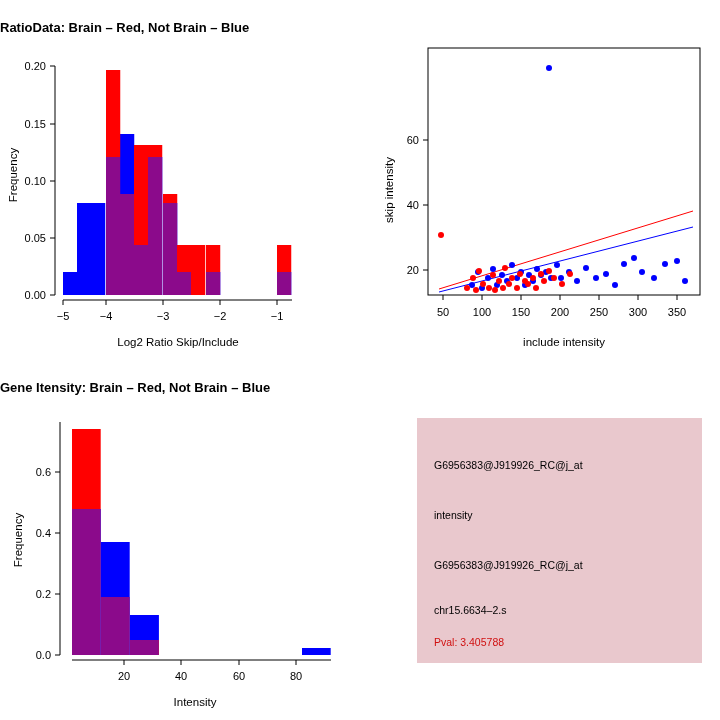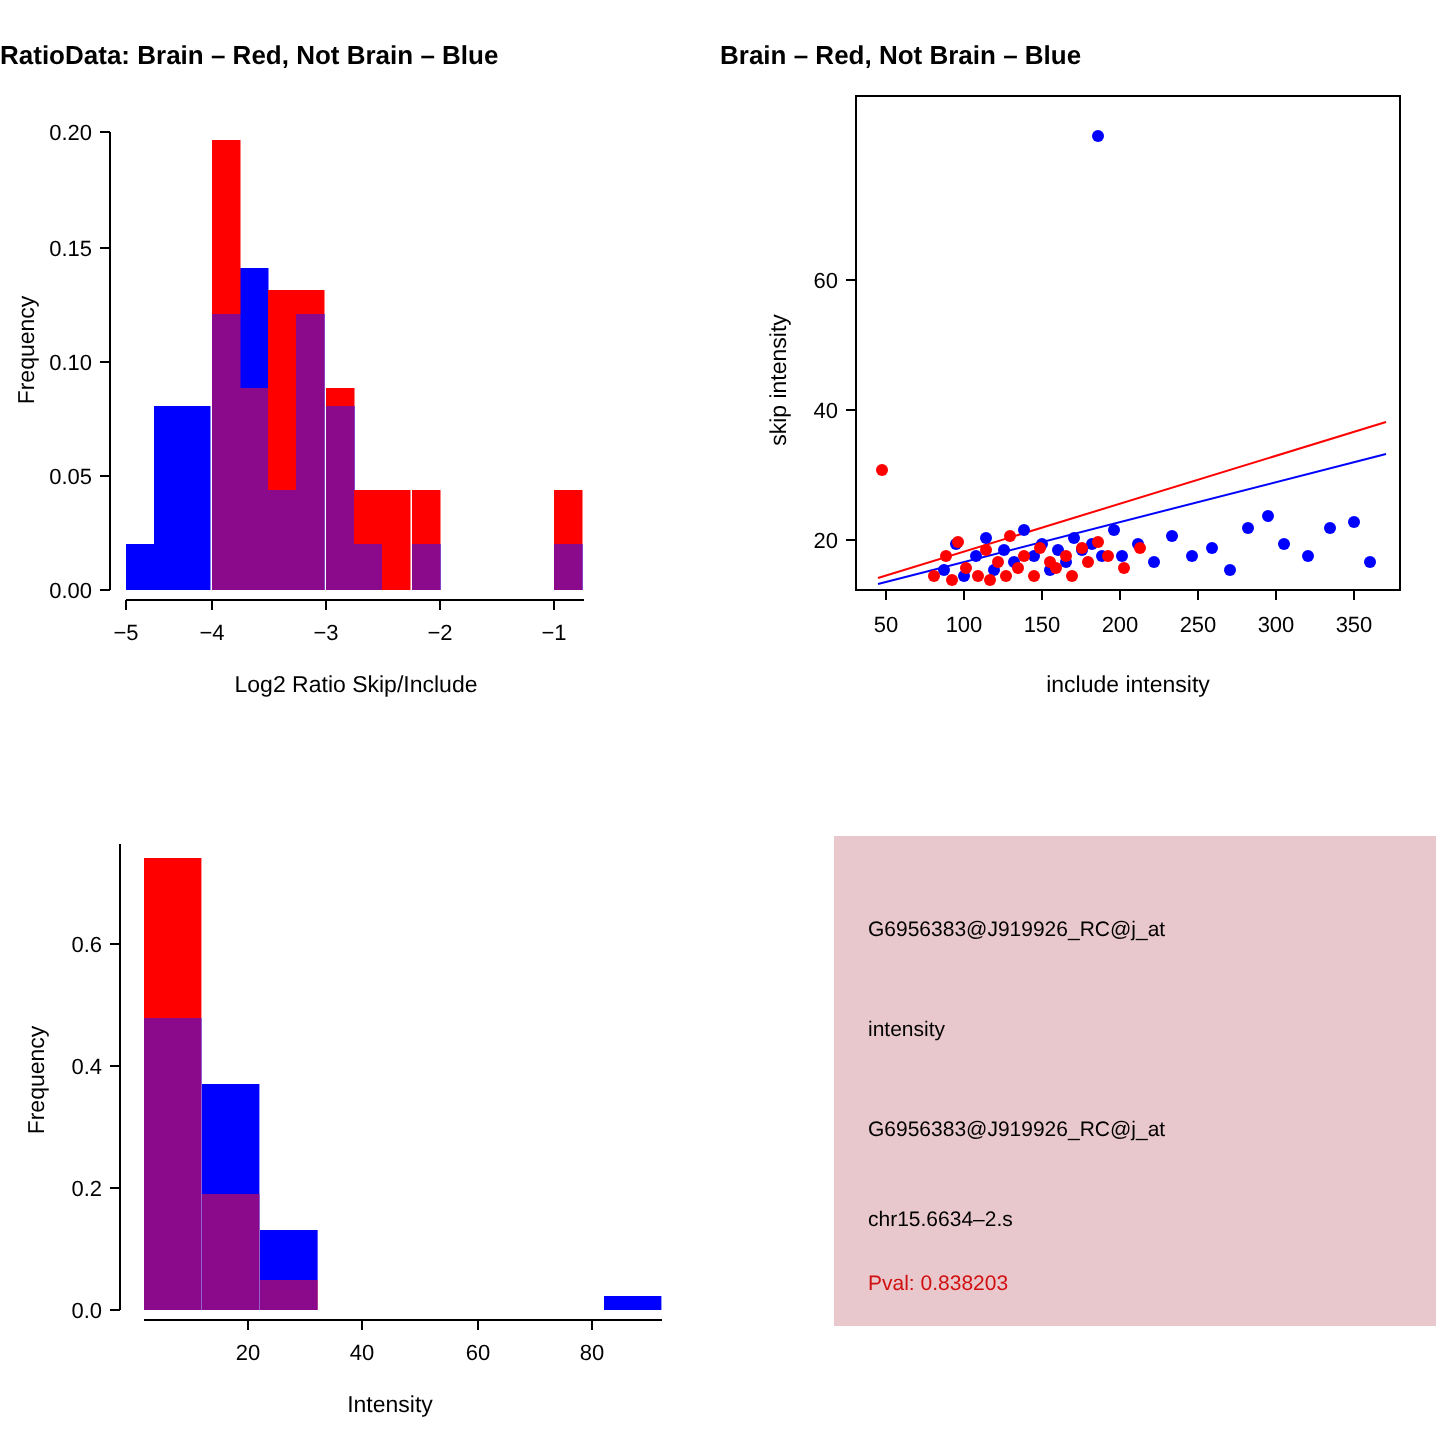--- a/index.html
+++ b/index.html
@@ -111,21 +111,20 @@
       <text x="106" y="320">−4</text>
       <text x="163" y="320">−3</text>
       <text x="220" y="320">−2</text>
       <text x="277" y="320">−1</text>
     </g>
     <text class="axis-label" x="178" y="346" text-anchor="middle">Log2 Ratio Skip/Include</text>
   </svg>
 </div>
 
 <div class="panel" style="left:360px; top:0px; width:360px; height:360px;">
-  <div class="panel-title" style="position:absolute; left:0; top:20px; width:360px;">Brain – Red, Not Brain – Blue</div>
   <svg width="360" height="360">
 
     <rect x="68" y="48" width="272" height="247" fill="none" stroke="#000" stroke-width="1"></rect>
 
     <g>
       <line x1="79" y1="289" x2="333" y2="211" stroke="#ff0000" stroke-width="1"></line>
       <line x1="79" y1="292" x2="333" y2="227" stroke="#0000ff" stroke-width="1"></line>
     </g>
 
     <g fill="#0000ff">
@@ -222,20 +221,21 @@
       <text x="200" y="316">200</text>
       <text x="239" y="316">250</text>
       <text x="278" y="316">300</text>
       <text x="317" y="316">350</text>
     </g>
     <text class="axis-label" x="204" y="346" text-anchor="middle">include intensity</text>
   </svg>
 </div>
 
 <div class="panel" style="left:0px; top:360px; width:360px; height:360px;">
+  <div class="panel-title" style="position:absolute; left:0; top:20px; width:360px;">Gene Itensity: Brain – Red, Not Brain – Blue</div>
   <svg width="360" height="360">
 
     <g>
 
       <rect x="72" y="149" width="28.7" height="146" fill="#0000ff"></rect>
       <rect x="101" y="182" width="28.7" height="113" fill="#0000ff"></rect>
       <rect x="130" y="255" width="28.7" height="40" fill="#0000ff"></rect>
       <rect x="302" y="288" width="28.7" height="7" fill="#0000ff"></rect>
 
       <rect x="72" y="69" width="28.7" height="80" fill="#ff0000"></rect>
@@ -272,19 +272,19 @@
     <g class="tick-label" text-anchor="middle">
       <text x="124" y="320">20</text>
       <text x="181" y="320">40</text>
       <text x="239" y="320">60</text>
       <text x="296" y="320">80</text>
     </g>
     <text class="axis-label" x="195" y="346" text-anchor="middle">Intensity</text>
   </svg>
 </div>
 
-<div class="info-box" style="left:417px; top:418px; width:285px; height:245px;padding-left:16px;">
+<div class="info-box" style="left:417px; top:418px; width:285px; height:245px;">
   <div class="info-line" style="left:17px; top:41px;">G6956383@J919926_RC@j_at</div>
   <div class="info-line" style="left:17px; top:91px;">intensity</div>
   <div class="info-line" style="left:17px; top:141px;">G6956383@J919926_RC@j_at</div>
   <div class="info-line" style="left:17px; top:186px;">chr15.6634–2.s</div>
-  <div class="info-line pval" style="left:17px; top:218px;">Pval: 0.838203</div>
+  <div class="info-line pval" style="left:17px; top:218px;">Pval: 3.405788</div>
 </div>
 
 </body></html>

